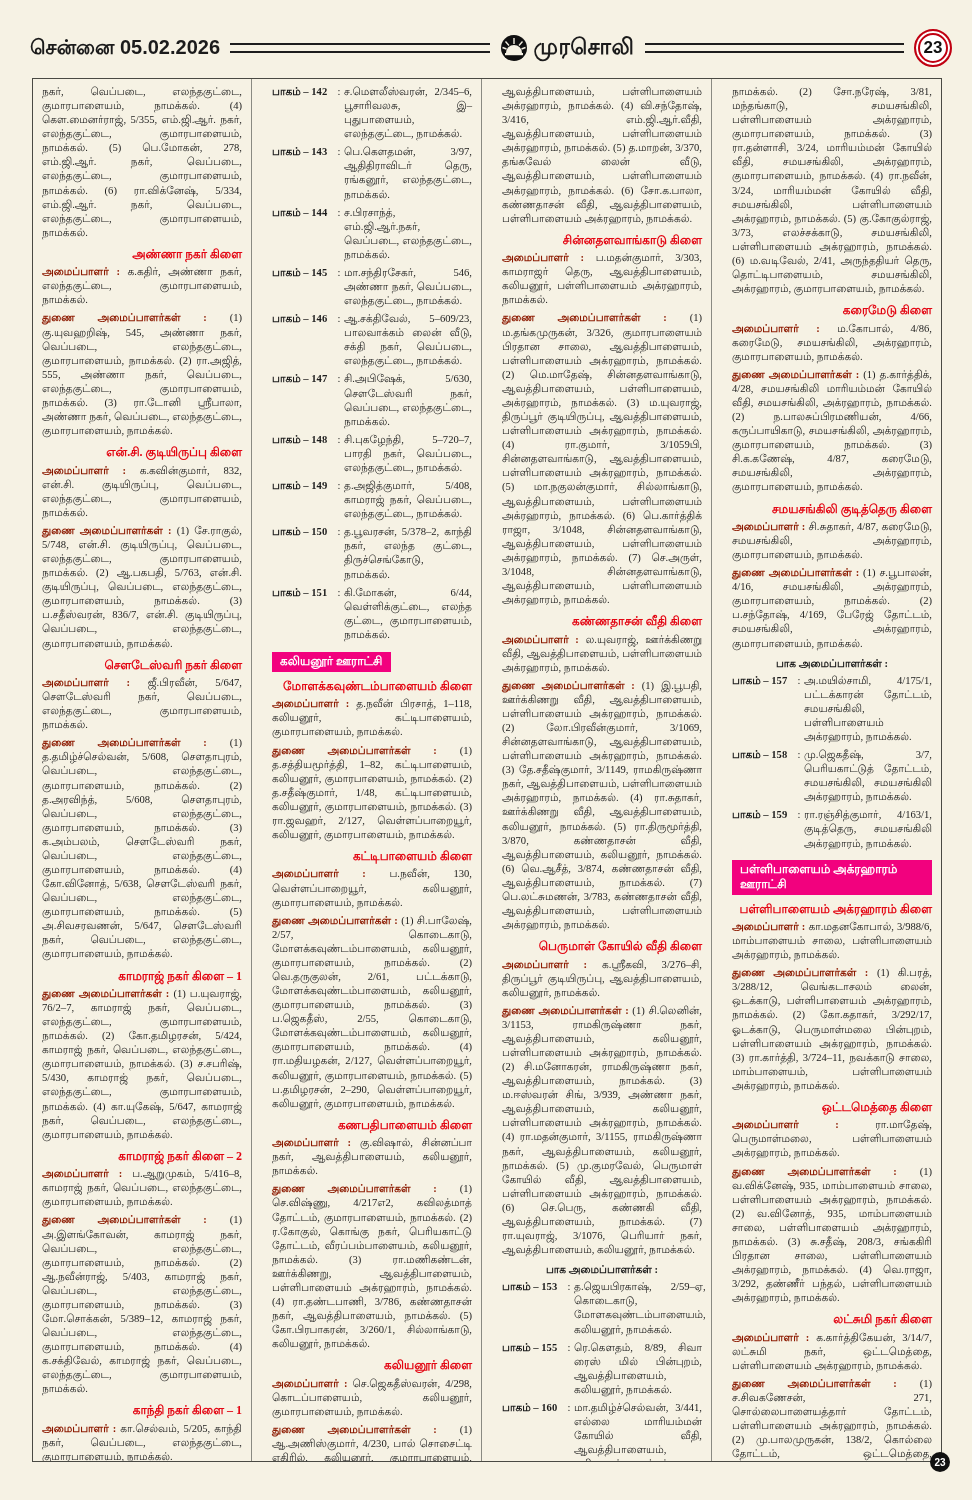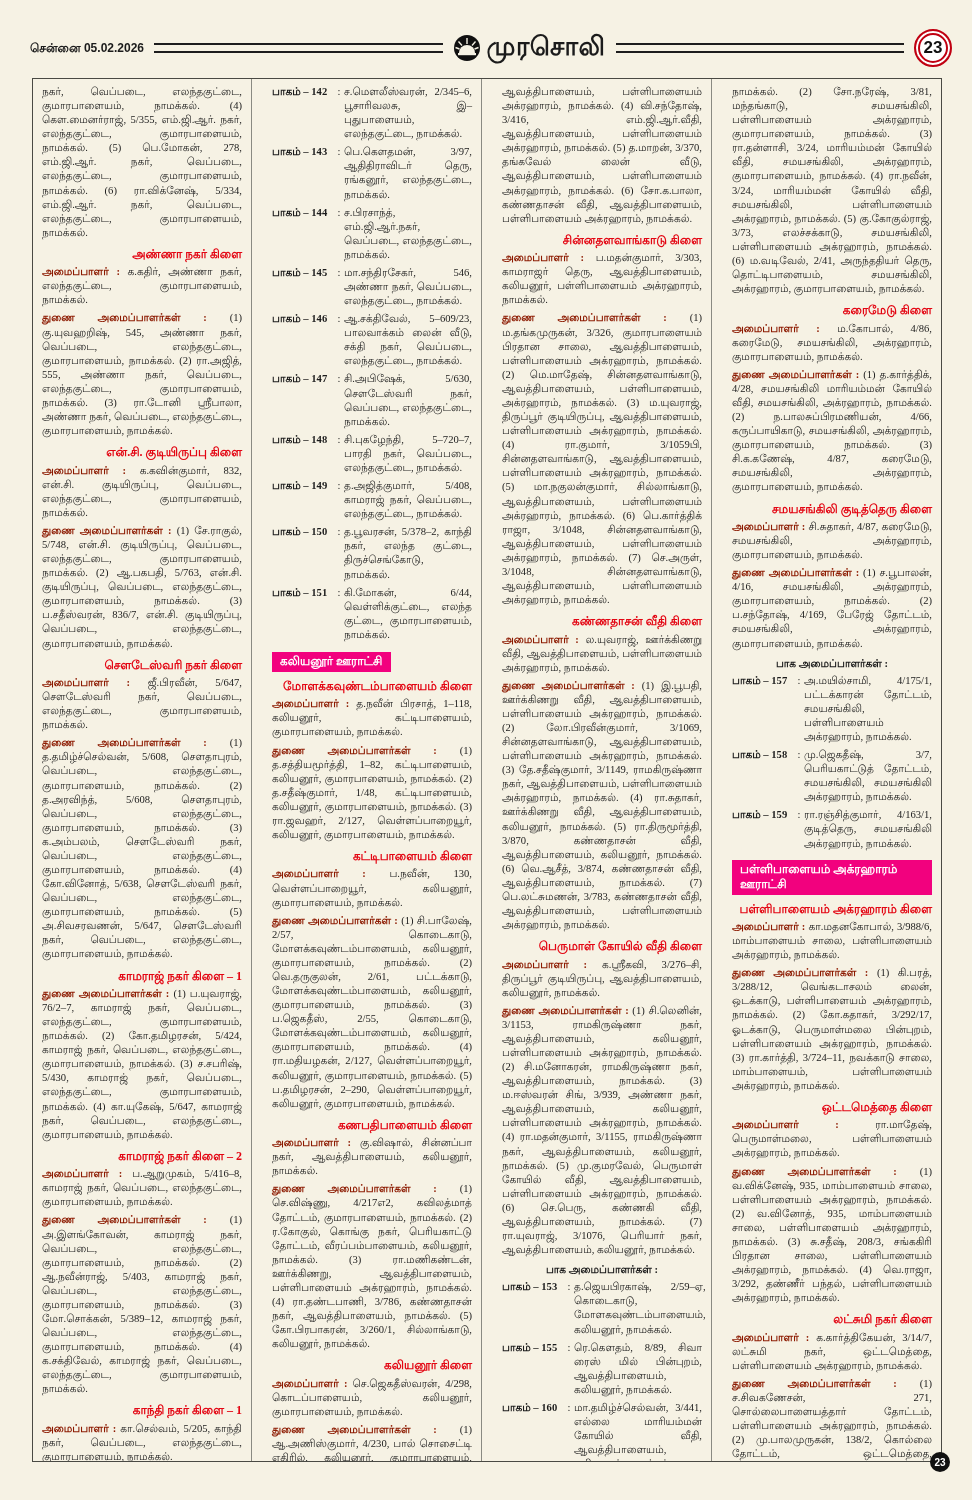--- a/index.html
+++ b/index.html
@@ -9,25 +9,25 @@
   html,body{margin:0;padding:0;}
   body{
     width:972px;height:1500px;position:relative;overflow:hidden;
     background:var(--paper);
     font-family:"Liberation Serif","DejaVu Serif",serif;
     color:var(--ink);
   }
   
   .hdr{position:absolute;left:30px;right:20px;top:30px;height:36px;
        display:flex;align-items:center;}
-  .hdr .date{font-weight:bold;font-size:12px;white-space:nowrap;
+  .hdr .date{font-weight:bold;font-size:20px;white-space:nowrap;
        font-family:"Liberation Sans","DejaVu Sans",sans-serif;}
   .dline{flex:1;height:6px;border-top:2px solid #1d1d1d;border-bottom:2px solid #1d1d1d;margin:0 10px;}
   .mast{display:flex;align-items:center;gap:6px;white-space:nowrap;}
-  .mast .mname{font-weight:bold;font-size:26px;letter-spacing:.5px;}
+  .mast .mname{font-weight:bold;font-size:22px;letter-spacing:.5px;}
   .logo{width:28px;height:28px;display:block;}
   .pgcirc{width:34px;height:34px;border-radius:50%;background:#fff;
       border:2.5px solid #c00011;
       box-shadow:inset 0 0 0 2px #fff, inset 0 0 0 4px #c00011;
       display:flex;align-items:center;justify-content:center;
       font-weight:bold;font-size:17px;color:#111;
       font-family:"Liberation Sans","DejaVu Sans",sans-serif;}
   
   .frame{position:absolute;left:32px;right:30px;top:78px;bottom:38px;
       border:1.5px solid var(--frame);background:var(--paper);

